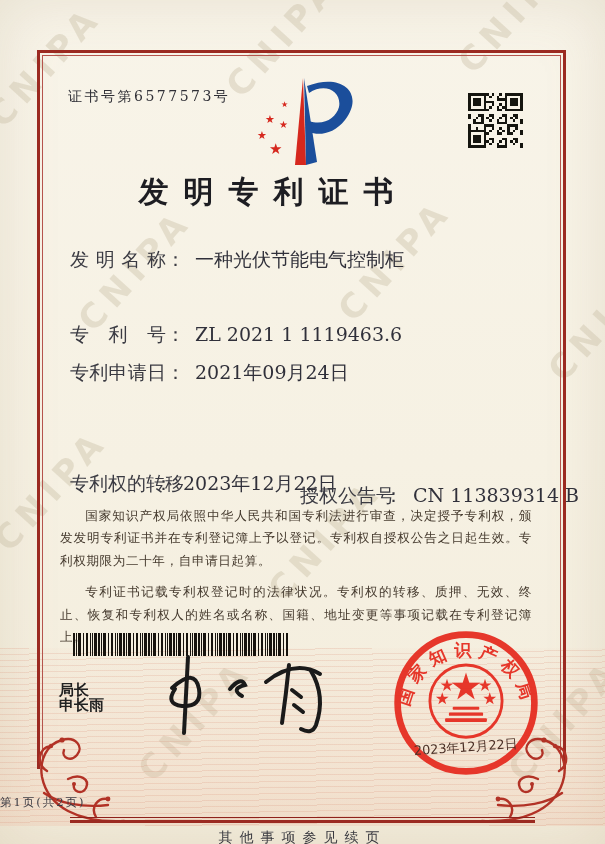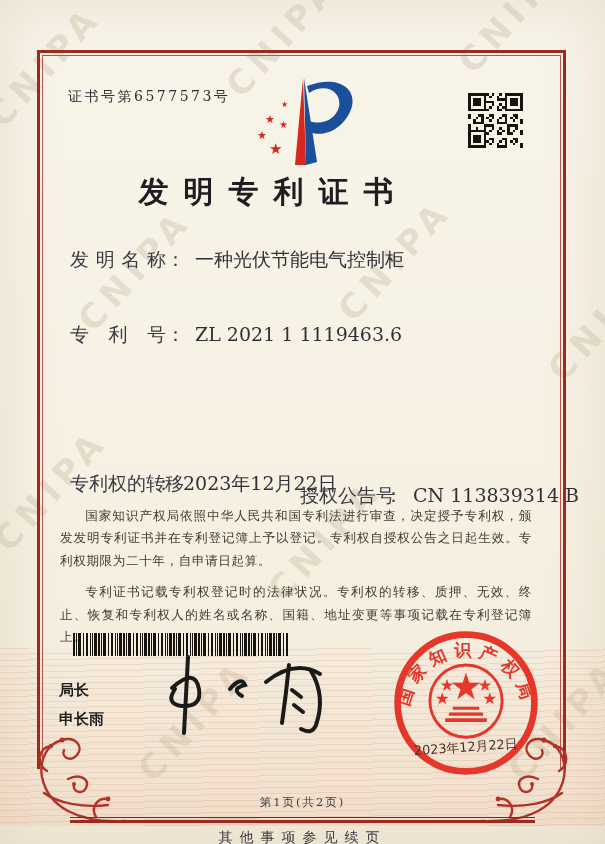--- a/index.html
+++ b/index.html
@@ -62,28 +62,28 @@
   .paras{position:absolute;left:60px;top:505px;width:472px;color:#453a2e;}
   .paras p{
     margin:0 0 9px 0;font-size:12.6px;line-height:1.78;letter-spacing:0.6px;
     text-indent:2em;text-align:justify;
   }
   
   .barcode{position:absolute;left:73px;top:633px;width:220px;height:23px;}
   .barcode svg{width:100%;height:100%;}
   .signer{position:absolute;left:59px;top:683px;font-family:"DejaVu Sans","Liberation Sans",sans-serif;
     font-size:15px;font-weight:600;color:#222;line-height:1;}
-  .signer .name{margin-top:14px;}
+  .signer .name{}
   .signature{position:absolute;left:142px;top:652px;width:195px;height:88px;}
   .seal{position:absolute;left:390px;top:626px;width:152px;height:154px;}
   .flourish{position:absolute;width:112px;height:96px;}
   .flourish.fl-left{left:16px;top:733px;}
   .flourish.fl-right{left:478px;top:733px;transform:scaleX(-1);}
   .page-info{
-    position:absolute;left:0;top:795px;width:605px;text-align:center;
+    position:absolute;left:0;top:795px;width:605px;text-align:left;
     font-size:11.5px;color:#3c3c44;letter-spacing:2px;
   }
   .bottom-line{position:absolute;left:70px;top:817px;width:465px;}
   .bottom-line .l1{height:1px;background:#8e211a;}
   .bottom-line .l2{height:2.5px;background:#9b2a21;margin-top:2px;}
   .continuation{
     position:absolute;left:0;top:829px;width:605px;text-align:center;
     font-size:14px;color:#3a3a40;letter-spacing:7px;
   }
 </style>
@@ -332,20 +332,23 @@
   </div>
 
   <div class="title">发明专利证书</div>
 
   <div class="row" style="top:247px">
     <span class="lbl">发明名称</span><span class="colon">：</span><span class="val">一种光伏节能电气控制柜</span>
   </div>
   <div class="row" style="top:322px">
     <span class="lbl">专利号</span><span class="colon">：</span><span class="val">ZL 2021 1 1119463.6</span>
   </div>
+  <div class="row" style="top:360px">
+    <span class="lbl">专利申请日</span><span class="colon">：</span><span class="val">2021年09月24日</span>
+  </div>
 
   <div class="row" style="top:471px">
     <span class="lbl" style="width:84px">专利权的转移</span><span class="colon">：</span><span class="val">2023年12月22日</span>
     <span class="grant-pair2">
       <span class="lbl" style="width:84px">授权公告号</span><span class="colon">：</span><span class="val">CN 113839314 B</span>
     </span>
   </div>
 
   <div class="paras">
     <p>国家知识产权局依照中华人民共和国专利法进行审查，决定授予专利权，颁发发明专利证书并在专利登记簿上予以登记。专利权自授权公告之日起生效。专利权期限为二十年，自申请日起算。</p>

